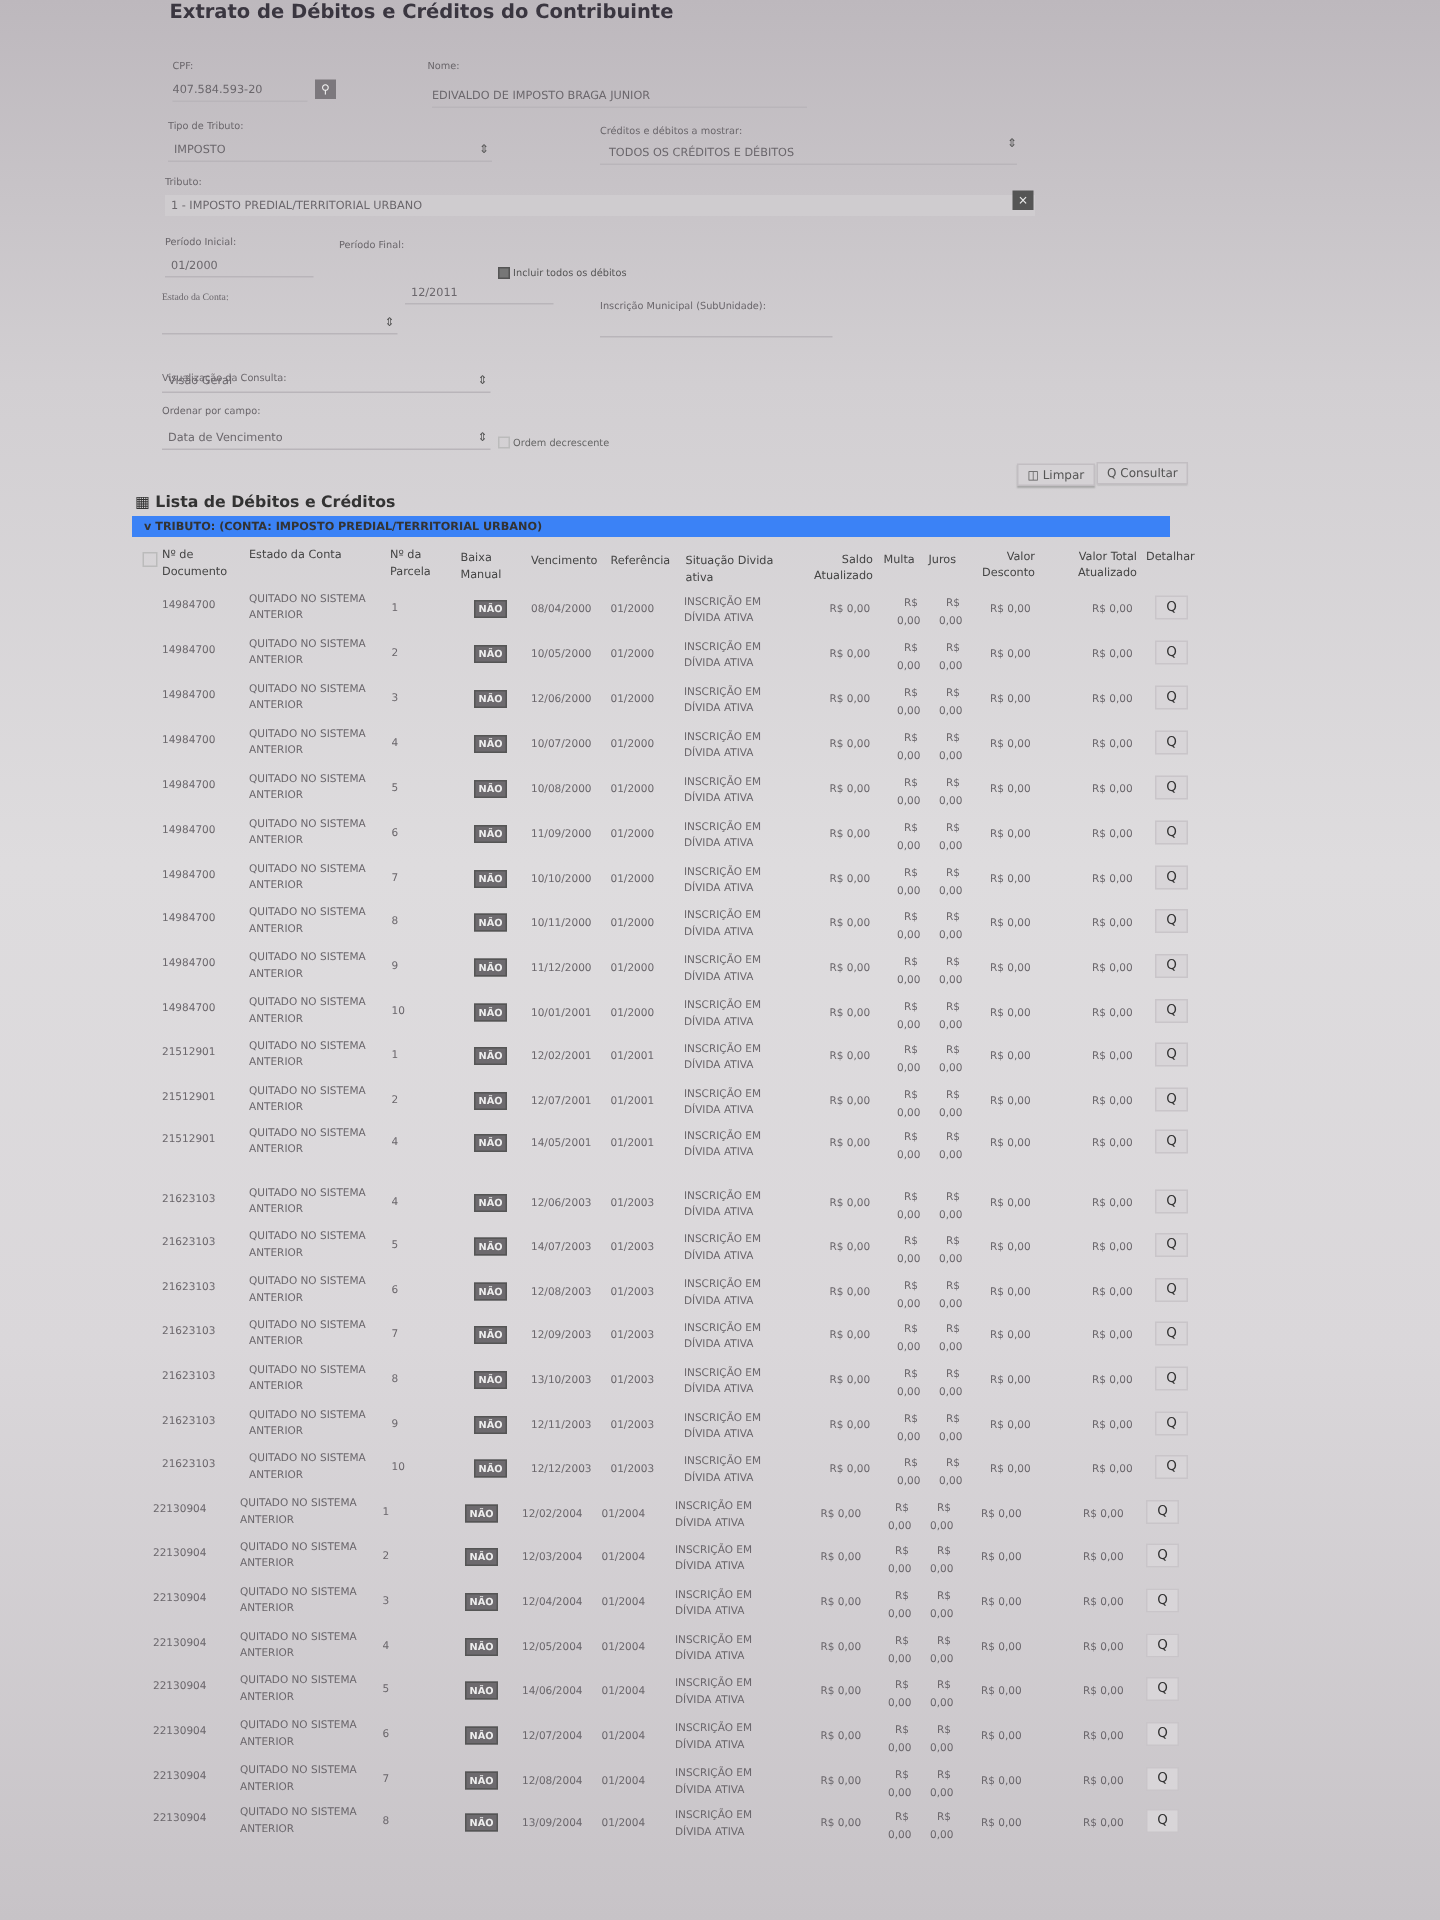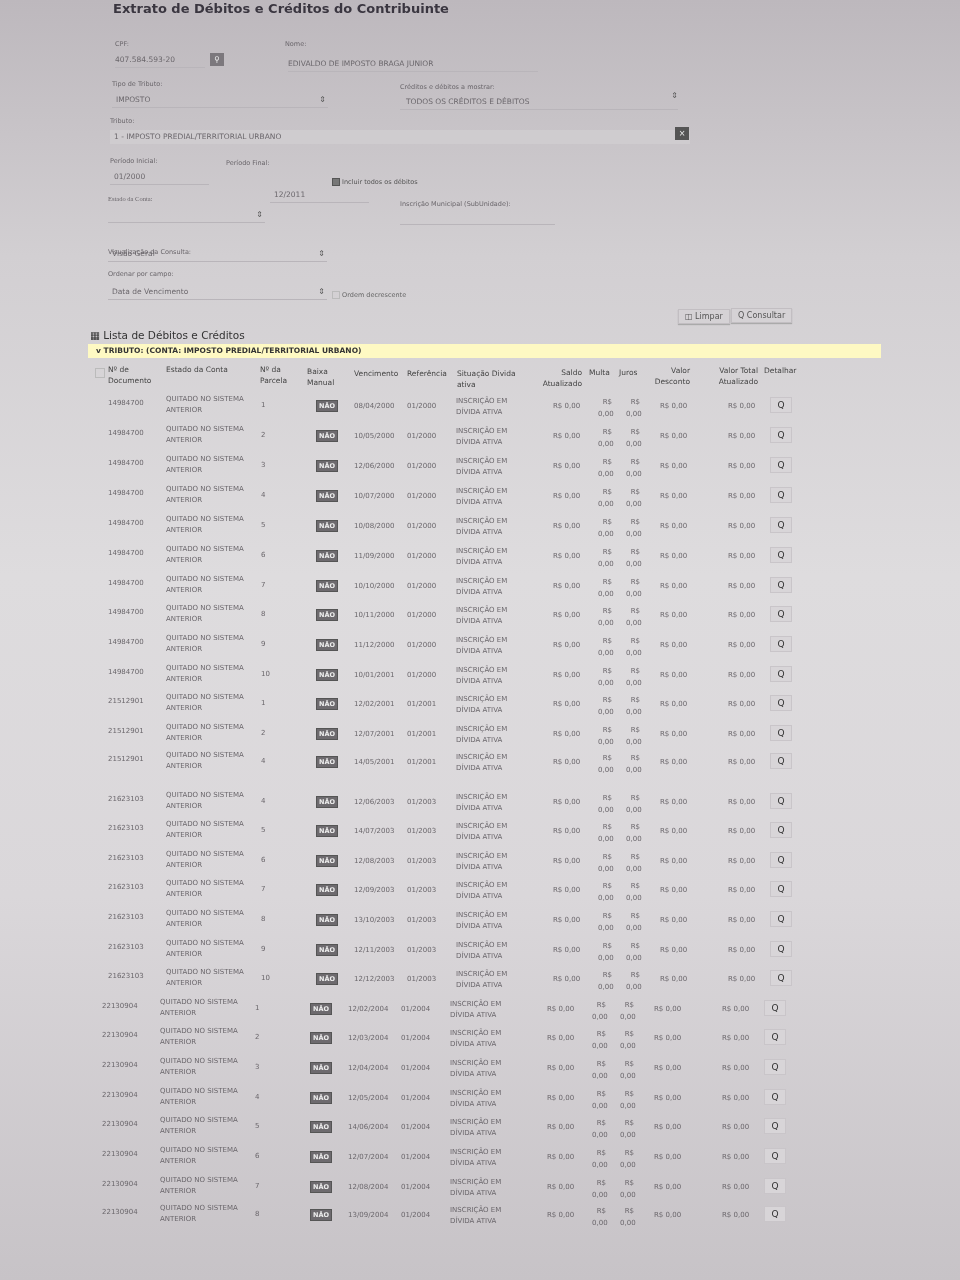--- a/index.html
+++ b/index.html
@@ -15,22 +15,22 @@
     background:linear-gradient(180deg,#bdb8bd 0%,#d2cfd2 20%,#dedcde 45%,#dad7da 70%,#c7c3c7 100%);
   }
   .abs { position:absolute; }
   .title { left:113px; top:1px; font-size:13px; font-weight:bold; color:#3a3640; }
   .lbl { font-size:6.5px; color:#6a666b; }
   .val { font-size:7.5px; color:#6b676c; }
   .field { border-bottom:1px solid #b9b5ba; }
   .sel-arrow { font-size:8px; color:#555; }
   .sq-btn { width:14px; height:13px; background:#7c787d; color:#eee; font-size:8px; text-align:center; line-height:13px; }
   .btn { background:#d5d2d5; border:1px solid #c2bec2; font-size:8px; color:#555; padding:2px 6px; box-shadow:0 1px 1px #aaa; }
-  .section-title { left:90px; top:329px; font-size:10.5px; font-weight:normal; color:#333; }
-  .group-bar { left:88px; top:344px; width:793px; height:14px; background:#fef9c3; font-size:7.5px; font-weight:bold; color:#333; line-height:14px; padding-left:8px; box-sizing:border-box; }
+  .section-title { left:90px; top:329px; font-size:10.5px; font-weight:bold; color:#333; }
+  .group-bar { left:88px; top:344px; width:692px; height:14px; background:#3b82f6; font-size:7.5px; font-weight:bold; color:#333; line-height:14px; padding-left:8px; box-sizing:border-box; }
   .th { font-size:7.5px; color:#444; line-height:11px; }
   .row { position:absolute; left:95px; width:715px; height:29px; font-size:7px; color:#6a666b; }
   .row .c { position:absolute; }
   .nao { display:inline-block; background:#6d6a6e; color:#eee; font-size:6.5px; font-weight:bold; padding:1px 2px; border:1px solid #555; }
   .det { width:20px; height:14px; background:#d8d5d8; border:1px solid #c9c5c9; text-align:center; line-height:14px; font-size:9px; color:#333; }
 </style>
 </head>
 <body>
 
 <div class="paper"></div>

